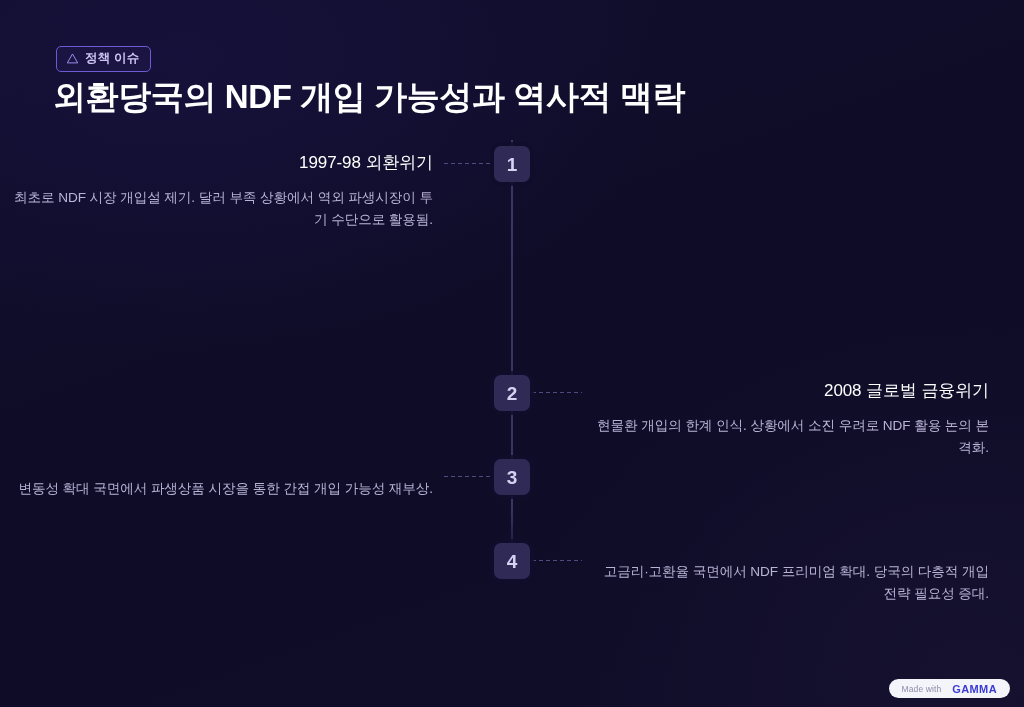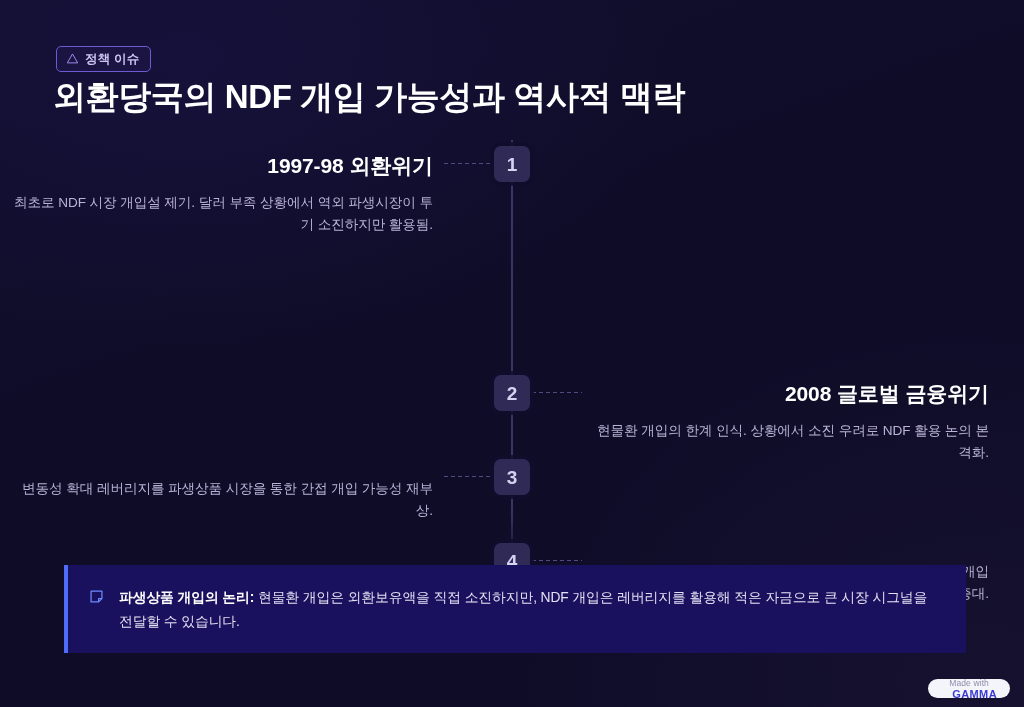--- a/index.html
+++ b/index.html
@@ -15,21 +15,21 @@
     width:1024px; height:707px;
     background:
       radial-gradient(ellipse 700px 420px at 18% 8%, #16113a 0%, rgba(22,17,58,0) 70%),
       radial-gradient(ellipse 620px 500px at 95% 96%, #15112f 0%, rgba(21,17,47,0) 72%),
       linear-gradient(160deg,#120e2e 0%,#0f0c27 48%,#100d29 100%);
   }
 
   
   .badge {
     position:absolute; left:56px; top:46px;
-    display:inline-flex; align-items:flex-end; gap:6px;
+    display:inline-flex; align-items:flex-start; gap:6px;
     padding:5px 11px 6px 9px;
     border:1px solid #6b5bd4;
     border-radius:5px;
     background:rgba(108,92,215,0.07);
   }
   .badge .ico { display:block; width:13px; height:13px; }
   .badge .ico svg { display:block; }
   .badge-label {
     font-size:12.5px; font-weight:600; letter-spacing:.2px;
     color:#cfc6f5; line-height:1;
@@ -72,21 +72,21 @@
   .connector.c1 { left:444px; top:33px; width:48px; }
   .connector.c2 { left:532px; top:262px; width:50px; }
   .connector.c3 { left:444px; top:346px; width:48px; }
   .connector.c4 { left:532px; top:430px; width:50px; }
 
   .item { position:absolute; }
   .item.left  { right:591px; text-align:right; width:420px; }
   .item.right { left:589px;  text-align:right;  width:400px; }
 
   .item-title {
-    font-size:21px; font-weight:700; color:#ffffff;
+    font-size:17px; font-weight:400; color:#ffffff;
     letter-spacing:-0.1px; line-height:1.3;
   }
   .item-desc {
     margin-top:13px;
     font-size:13.6px; font-weight:400; color:#b9b3d6;
     line-height:1.62; letter-spacing:-0.1px;
   }
 
   .i1 { top:22px;  }
   .i2 { top:250px; }
@@ -110,21 +110,21 @@
     font-size:13.8px; line-height:1.72; color:#e2e0f2;
     letter-spacing:-0.1px;
   }
   .callout-text b { font-weight:700; color:#ffffff; }
 
   
   .gamma {
     position:absolute; right:14px; bottom:9px;
     display:flex; align-items:center; justify-content:center;
     height:19px; padding:0 13px;
-    background:#f4f4fb; border-radius:10px;flex-direction:column;
+    background:#f4f4fb; border-radius:10px;
   }
   .gamma .made  { font-size:8.5px; color:#8d8da8; letter-spacing:.1px; }
   .gamma .brand { font-size:11px; color:#3a3ad6; font-weight:700; letter-spacing:.4px; margin-left:11px; }
 </style>
 </head>
 <body>
 
 <div class="slide">
 
   <div class="badge">
@@ -155,48 +155,37 @@
     </div>
     <div class="node n3">
       <span>3</span>
     </div>
     <div class="node n4">
       <span>4</span>
     </div>
 
     <div class="item left i1">
       <div class="item-title">1997-98 외환위기</div>
-      <div class="item-desc">최초로 NDF 시장 개입설 제기. 달러 부족 상황에서 역외 파생시장이 투기 소진하지만 활용됨.</div>
+      <div class="item-desc">최초로 NDF 시장 개입설 제기. 달러 부족 상황에서 역외 파생시장이 투기 수단으로 활용됨.</div>
     </div>
 
     <div class="item right i2">
       <div class="item-title">2008 글로벌 금융위기</div>
       <div class="item-desc">현물환 개입의 한계 인식. 상황에서 소진 우려로 NDF 활용 논의 본격화.</div>
     </div>
 
     <div class="item left i3">
-      <div class="item-desc">변동성 확대 레버리지를 파생상품 시장을 통한 간접 개입 가능성 재부상.</div>
+      <div class="item-desc">변동성 확대 국면에서 파생상품 시장을 통한 간접 개입 가능성 재부상.</div>
     </div>
 
     <div class="item right i4">
       <div class="item-desc">고금리·고환율 국면에서 NDF 프리미엄 확대. 당국의 다층적 개입 전략 필요성 증대.</div>
     </div>
 
   </div>
 
-  <div class="callout">
-    <span class="note-ico">
-      <svg width="15" height="15" viewBox="0 0 16 16" fill="none">
-        <path d="M2.2 2.2 H13.8 V10.2 L10.2 13.8 H2.2 Z" stroke="#6d8bff" stroke-width="1.3" stroke-linejoin="round"></path>
-        <path d="M13.8 10.2 H10.2 V13.8" stroke="#6d8bff" stroke-width="1.3" stroke-linejoin="round"></path>
-      </svg>
-    </span>
-    <p class="callout-text">
-      <b>파생상품 개입의 논리:</b><span> 현물환 개입은 외환보유액을 직접 소진하지만, NDF 개입은 레버리지를 활용해 적은 자금으로 큰 시장 시그널을 전달할 수 있습니다.</span>
-    </p>
-  </div>
 
   <div class="gamma">
     <span class="made">Made with</span>
     <span class="brand">GAMMA</span>
   </div>
 
 </div>
 
 </body></html>

